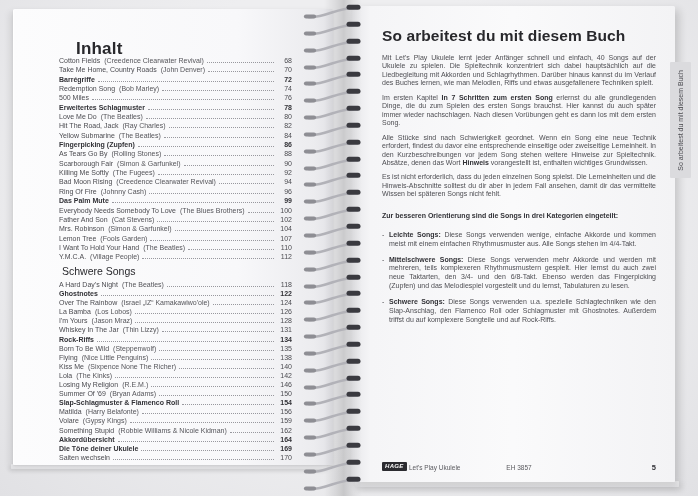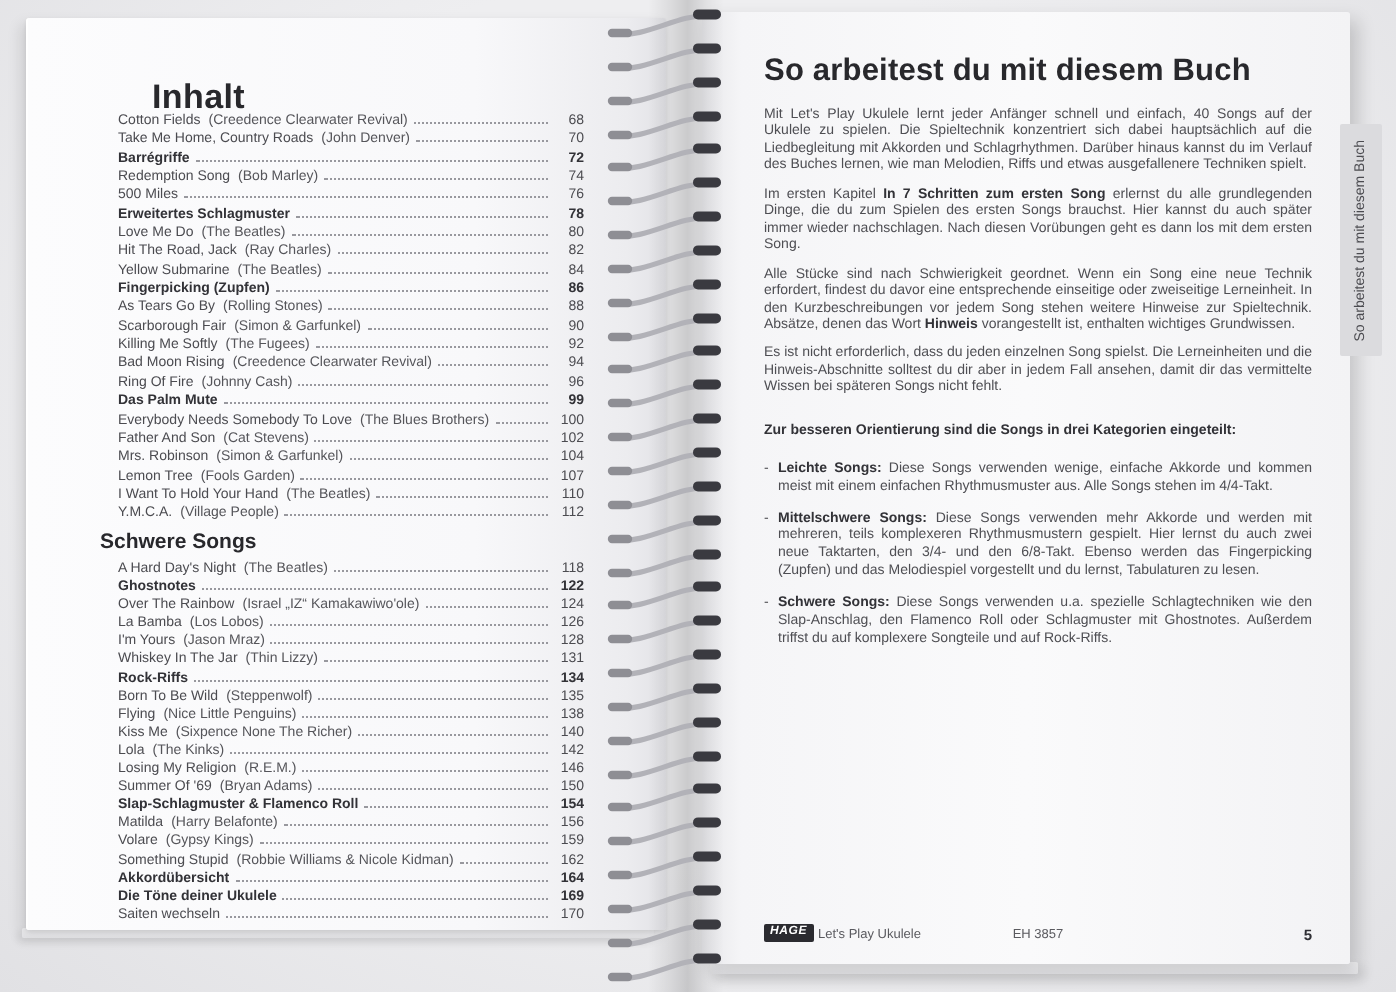--- a/index.html
+++ b/index.html
@@ -31,21 +31,21 @@
     position:absolute;left:324px;top:0;width:38px;height:496px;pointer-events:none;
     background:linear-gradient(90deg,rgba(0,0,0,0) 0%,rgba(0,0,0,.08) 30%,rgba(0,0,0,.15) 52%,rgba(0,0,0,.05) 78%,rgba(0,0,0,0) 100%);
   }
   
   .spiral{position:absolute;left:299px;top:4px;width:64px;height:488px;
     display:flex;flex-direction:column;justify-content:space-between;z-index:5;}
   .coil{height:16px;}
   
   .inhalt-title{position:absolute;left:46px;top:30px;font-size:17px;font-weight:bold;color:#28282c;letter-spacing:.2px;margin-left:16px;}
   .toc1{position:absolute;left:45px;top:48px;width:233px;}
-  .section-heading{position:absolute;left:36px;top:256px;font-size:10.5px;font-weight:700;color:#28282c;}
+  .section-heading{position:absolute;left:48px;top:256px;font-size:10.5px;font-weight:400;color:#28282c;}
   .toc2{position:absolute;left:45px;top:272px;width:233px;}
   .toc-row{display:flex;align-items:baseline;height:9.35px;font-size:7px;color:#4b4b50;}
   .toc2 .toc-row{height:9.1px;}
   .toc-title{white-space:nowrap;}
   .toc-artist{margin-left:4px;white-space:nowrap;color:#55555a;}
   .bold{font-weight:bold;color:#323237;}
   .leader{flex:1;border-bottom:1px dotted #98989e;margin:0 3px 2px 3px;min-width:8px;}
   .toc-page{width:15px;text-align:right;flex:none;}
   
   .rp-title{position:absolute;left:31px;top:21px;font-size:15.5px;font-weight:bold;color:#28282c;letter-spacing:.1px;}

